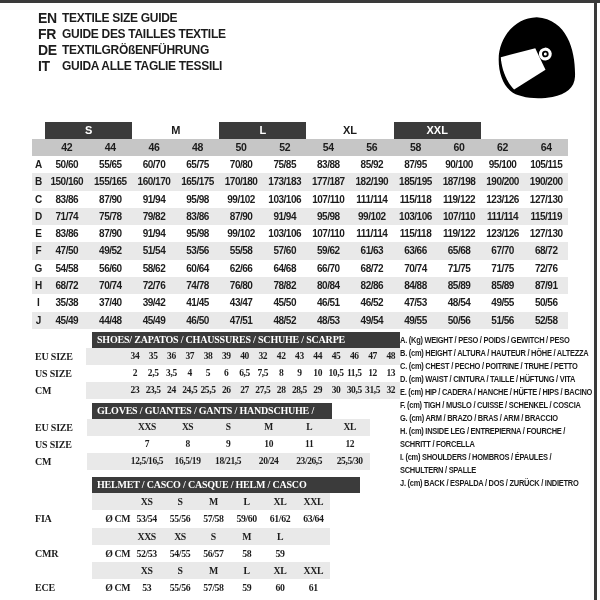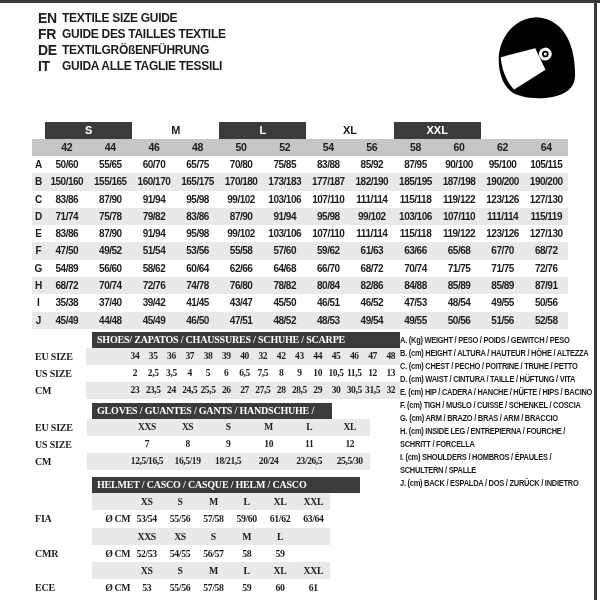--- a/index.html
+++ b/index.html
@@ -203,21 +203,21 @@
         <div class="cell">57/60</div>
         <div class="cell">59/62</div>
         <div class="cell">61/63</div>
         <div class="cell">63/66</div>
         <div class="cell">65/68</div>
         <div class="cell">67/70</div>
         <div class="cell">68/72</div>
       </div>
       <div class="mrow data-row">
         <div class="cell letter">G</div>
-        <div class="cell">54/89</div>
+        <div class="cell">54/58</div>
         <div class="cell">56/60</div>
         <div class="cell">58/62</div>
         <div class="cell">60/64</div>
         <div class="cell">62/66</div>
         <div class="cell">64/68</div>
         <div class="cell">66/70</div>
         <div class="cell">68/72</div>
         <div class="cell">70/74</div>
         <div class="cell">71/75</div>
         <div class="cell">71/75</div>

